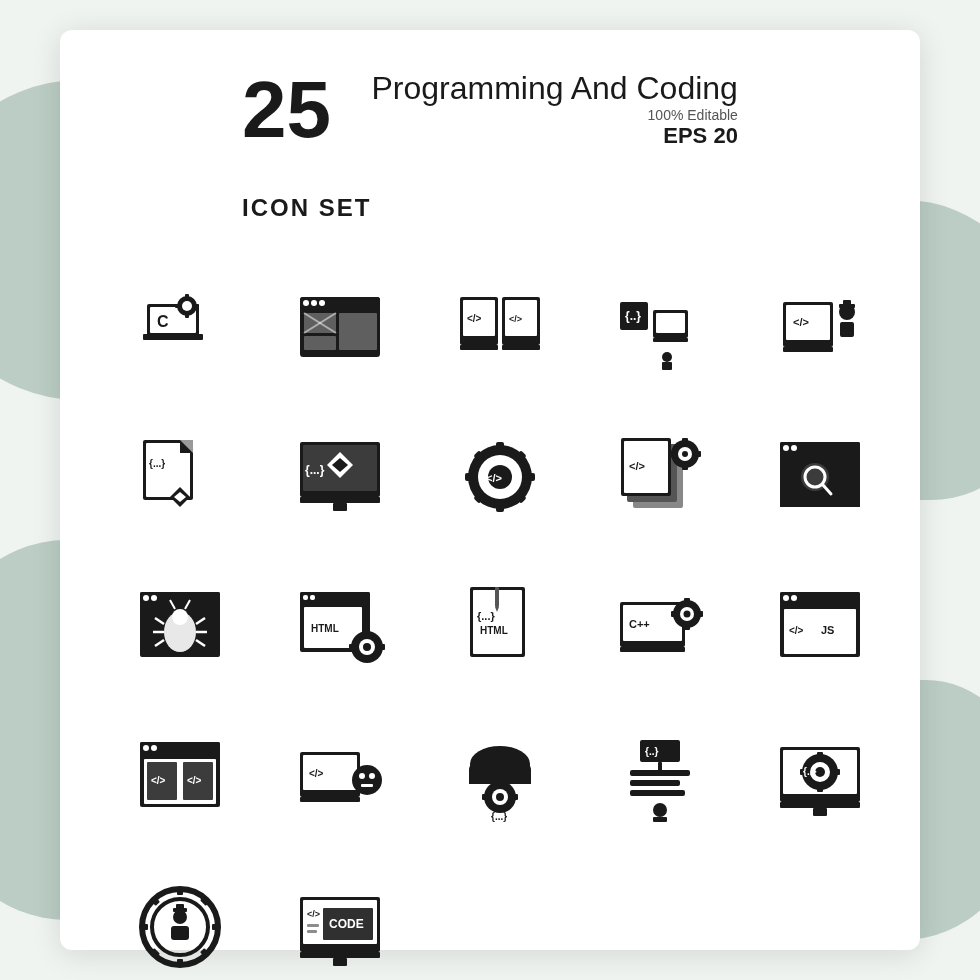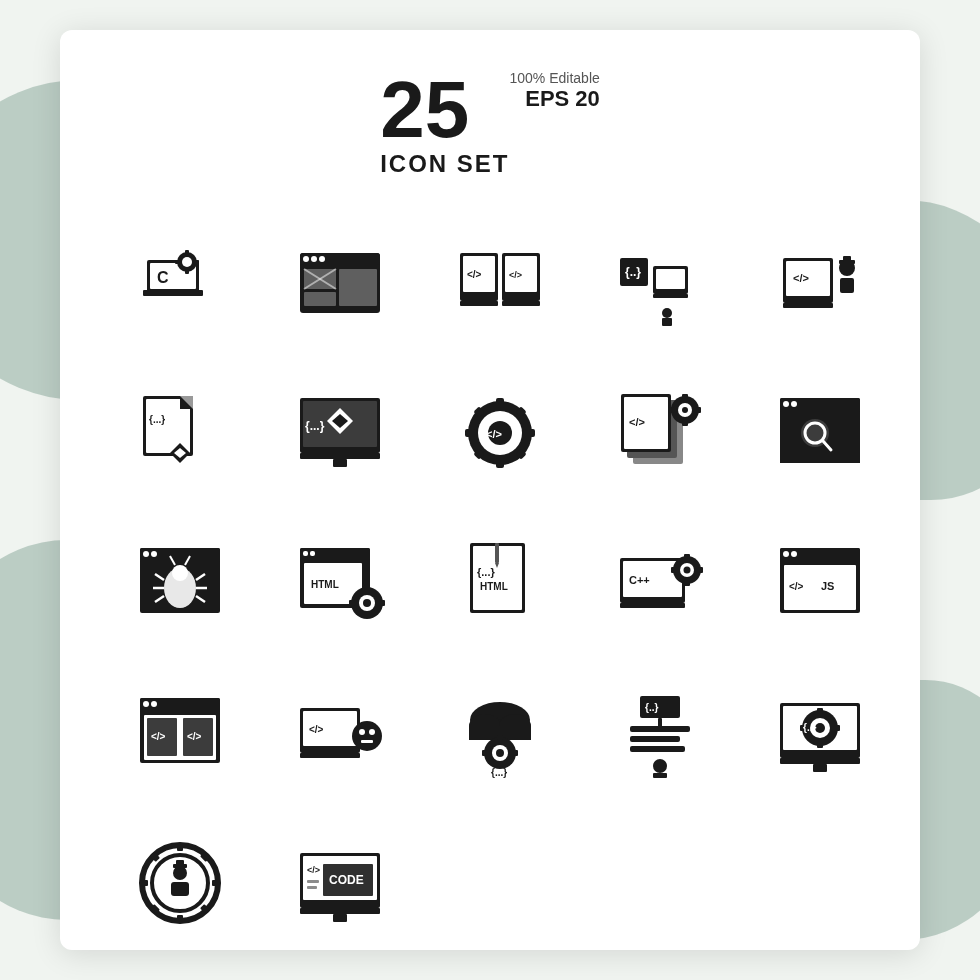--- a/index.html
+++ b/index.html
@@ -62,20 +62,21 @@
       font-weight: 900;
       color: #1a1a1a;
       line-height: 1;
     }
     .header-left .icon-set-label {
       font-size: 24px;
       font-weight: 700;
       color: #1a1a1a;
       letter-spacing: 2px;
       text-transform: uppercase;
+      margin-top: 44px;
     }
 
     .header-right {
       text-align: right;
     }
     .header-right .title {
       font-size: 32px;
       font-weight: 400;
       color: #1a1a1a;
     }
@@ -128,20 +129,21 @@
 <div class="bg-blob blob3"></div>
 <div class="bg-blob blob4"></div>
 
 <div class="main-card">
   <div class="header">
     <div class="header-left">
       <div class="number">25</div>
       <div class="icon-set-label">ICON SET</div>
     </div>
     <div class="header-right">
+      <div class="title">Programming And Coding</div>
       <div class="editable">100% Editable</div>
       <div class="eps">EPS 20</div>
     </div>
   </div>
 
   <div class="icons-grid">
 
     <div class="icon-cell">
       <div class="icon-svg">
         <svg viewBox="0 0 90 90" fill="none" xmlns="http://www.w3.org/2000/svg">

